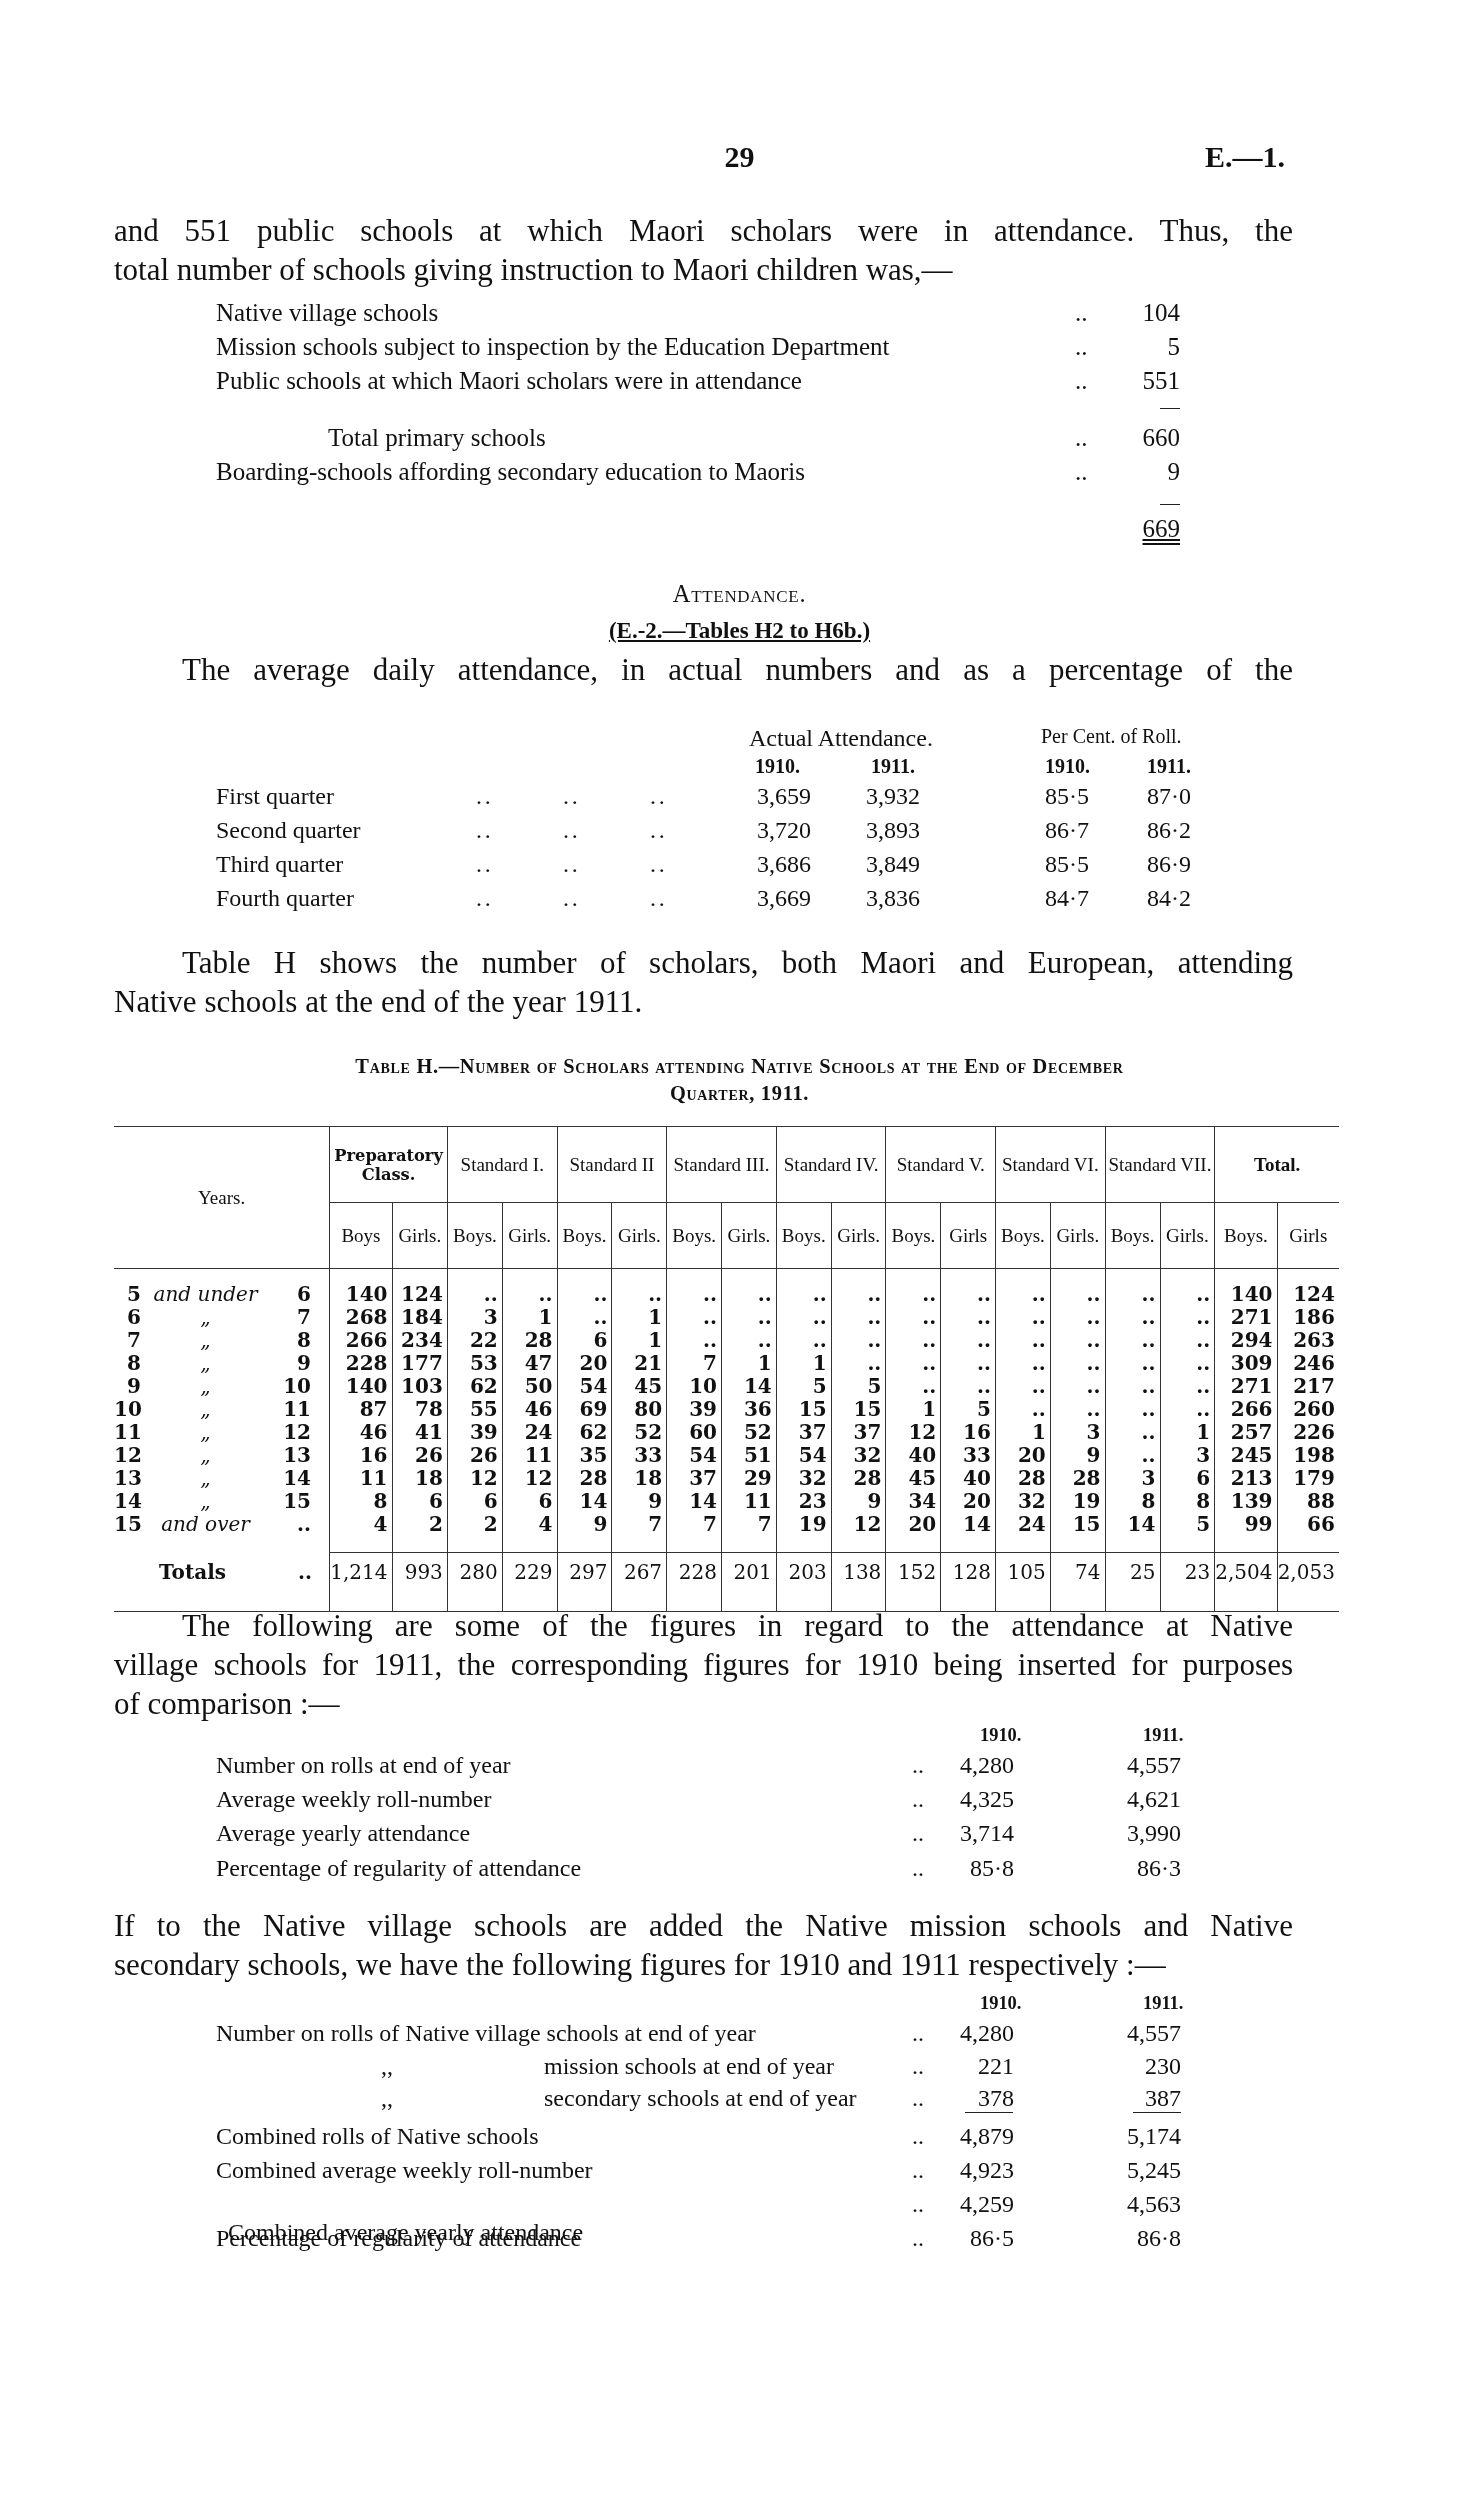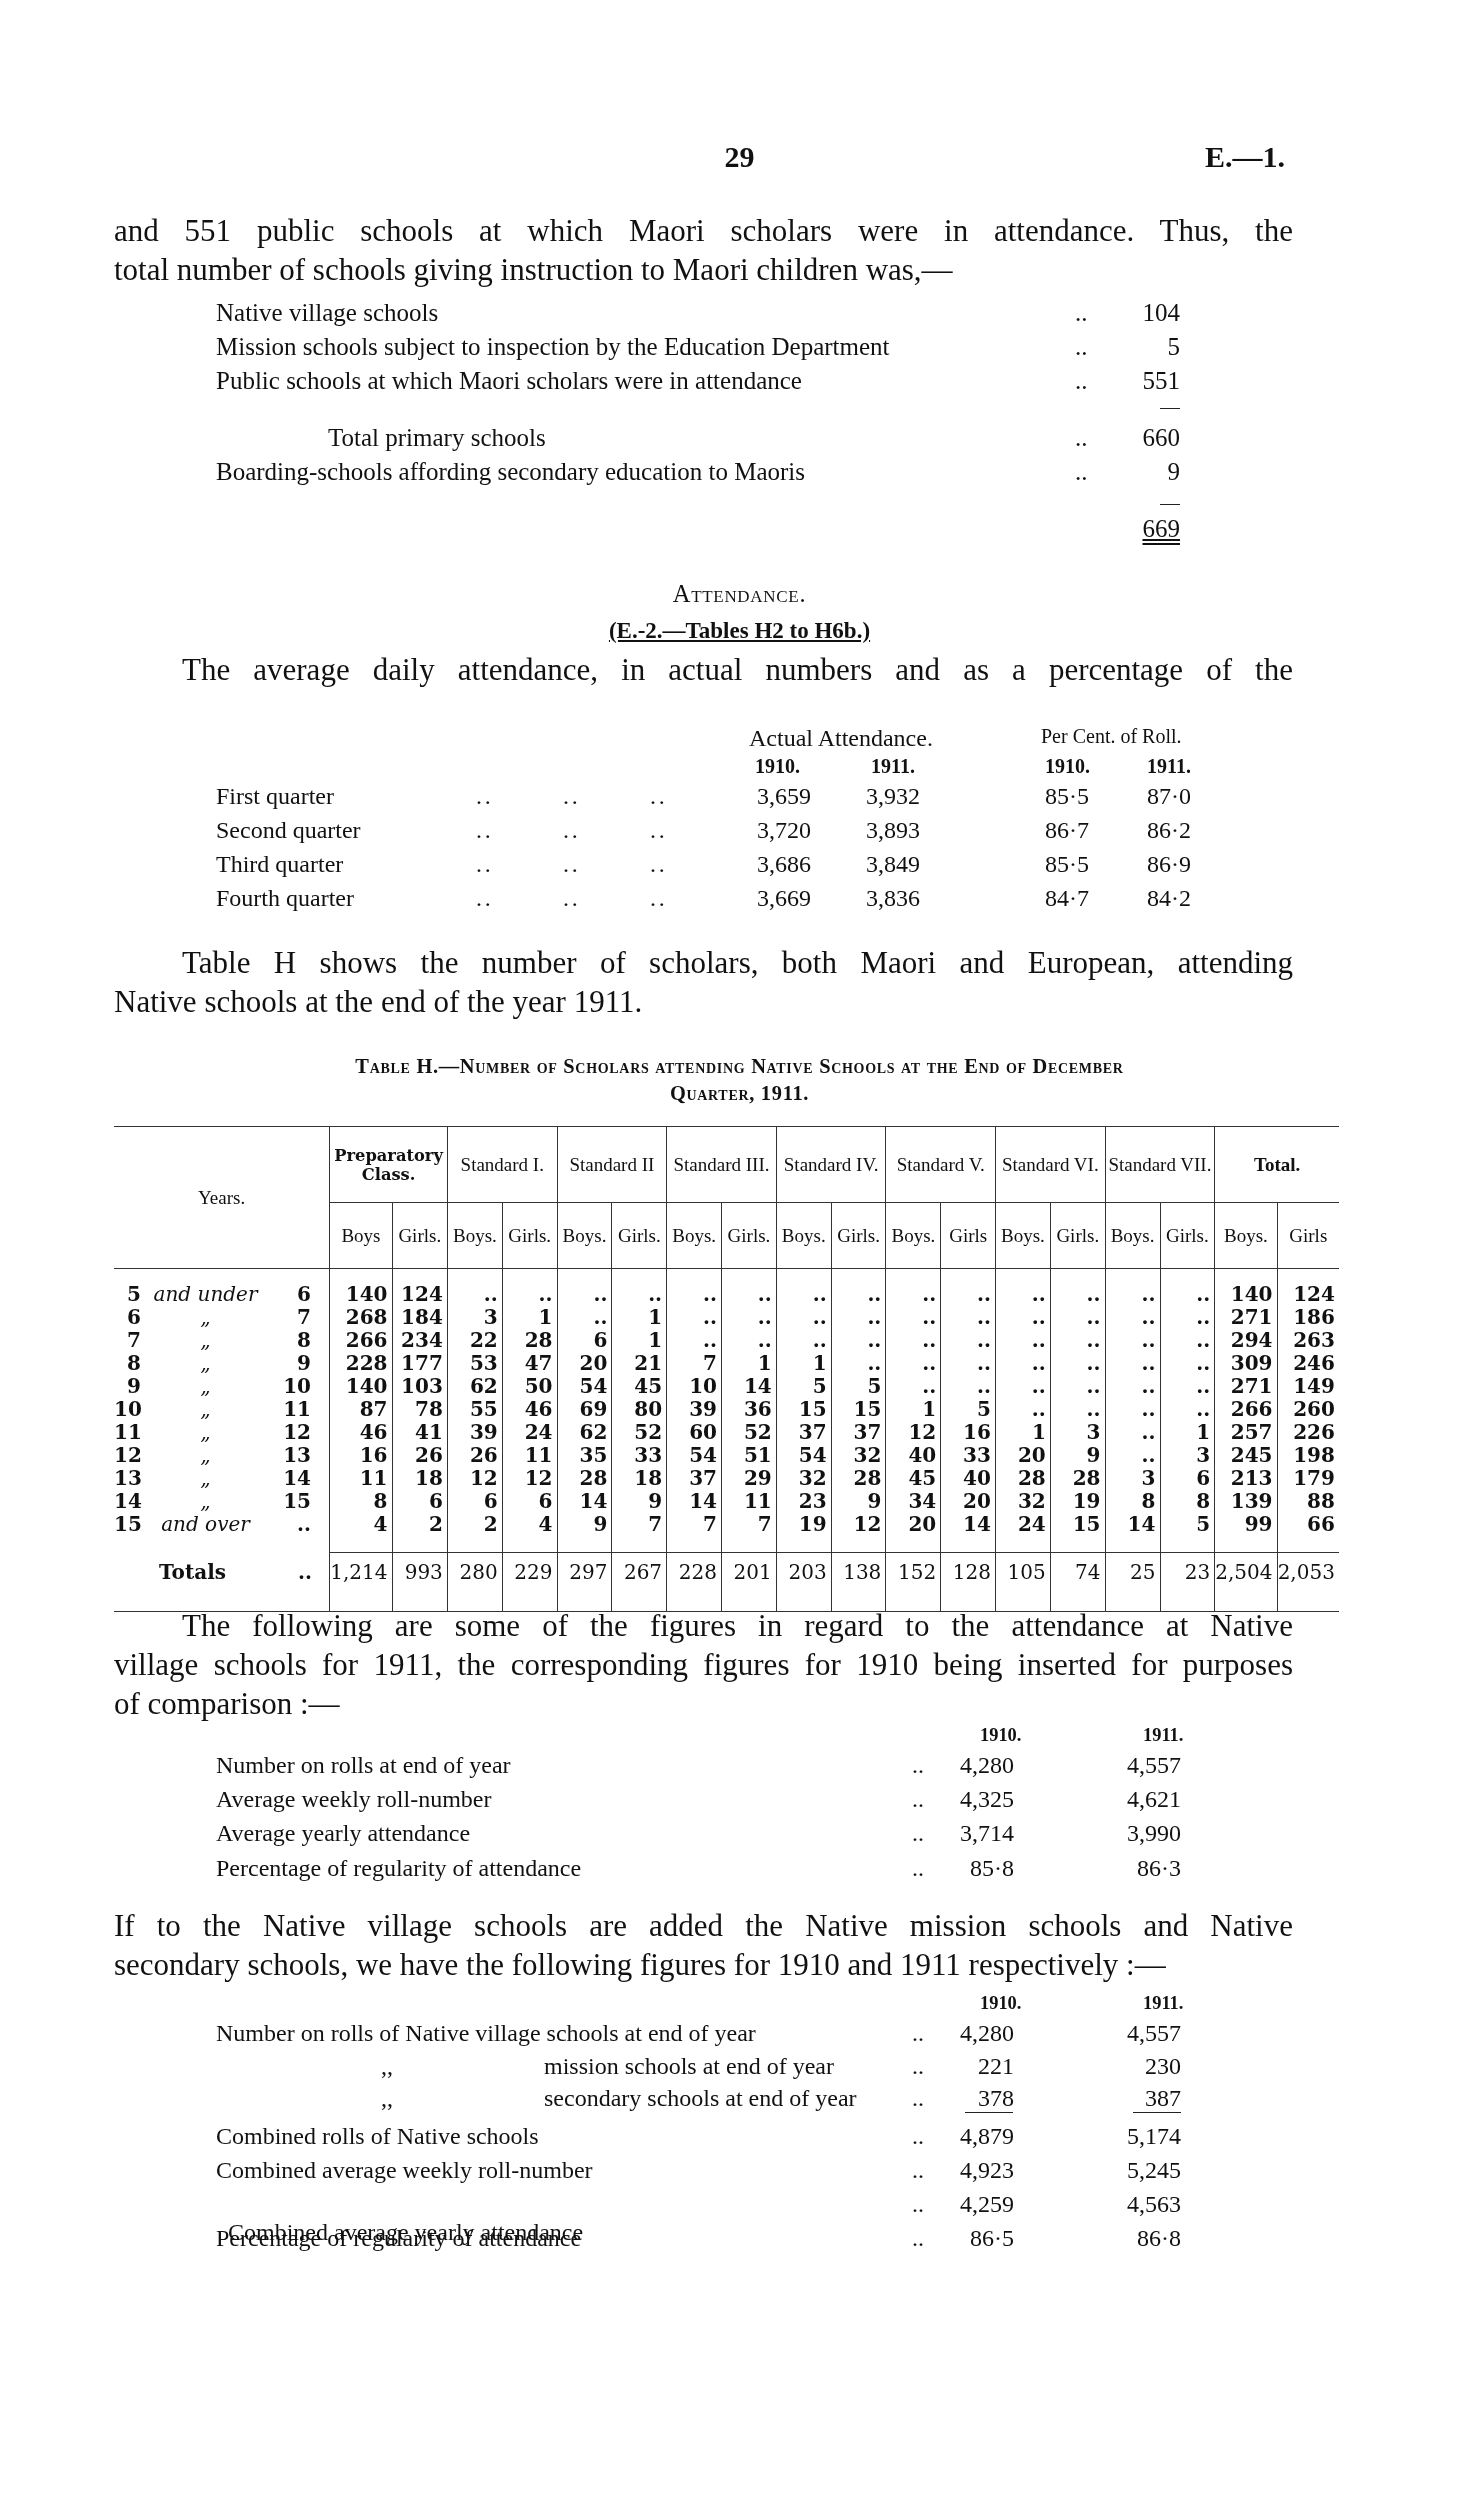--- a/index.html
+++ b/index.html
@@ -263,21 +263,21 @@
         <td class="sub">14</td>
         <td class="sub">5</td>
         <td class="sub">5</td>
         <td class="sub">..</td>
         <td class="sub">..</td>
         <td class="sub">..</td>
         <td class="sub">..</td>
         <td class="sub">..</td>
         <td class="sub">..</td>
         <td class="sub">271</td>
-        <td class="sub">149</td>
+        <td class="sub">217</td>
       </tr>
       <tr>
         <td class="yr"><span class="from">10</span><span class="mid">„</span><span class="to">11</span></td>
         <td class="sub">87</td>
         <td class="sub">78</td>
         <td class="sub">55</td>
         <td class="sub">46</td>
         <td class="sub">69</td>
         <td class="sub">80</td>
         <td class="sub">39</td>

